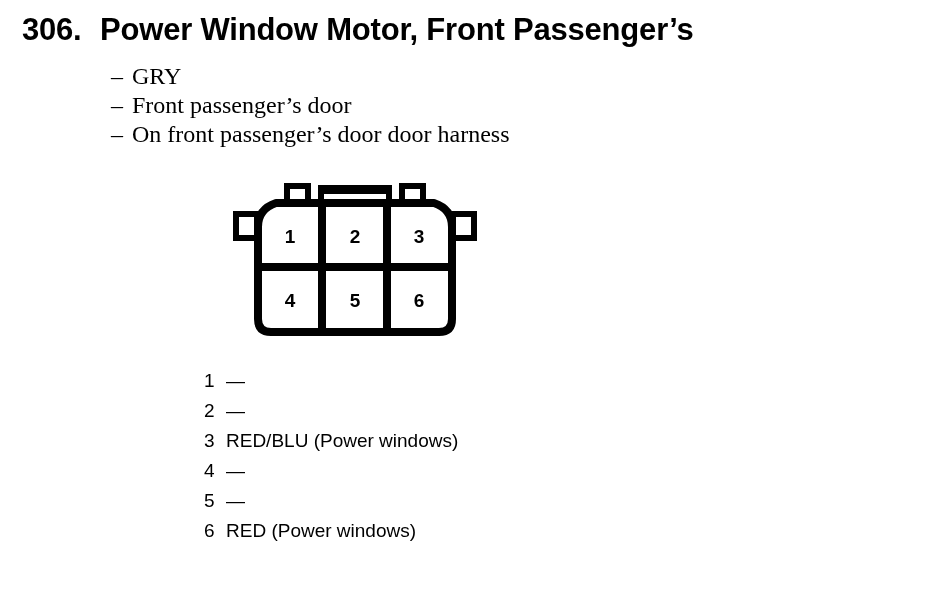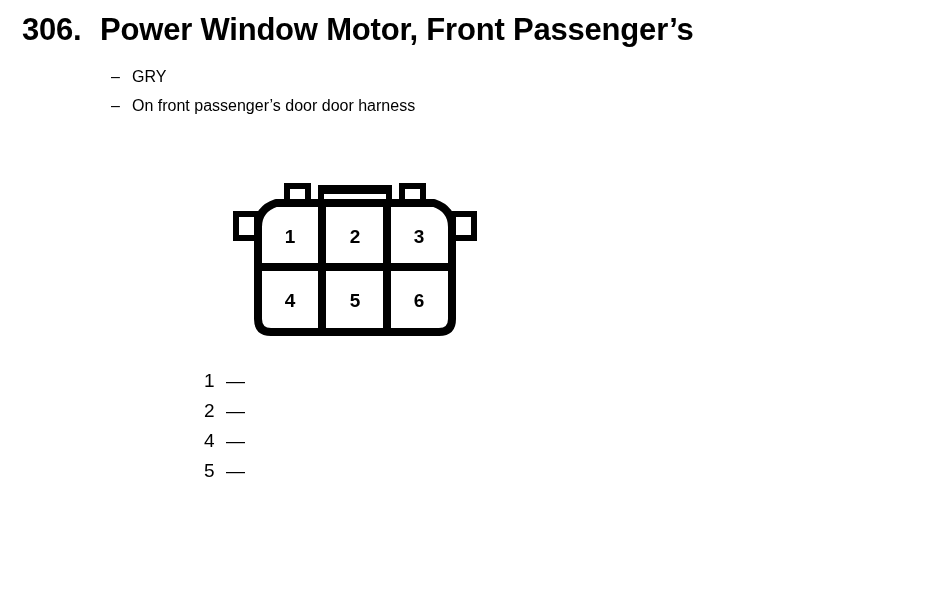--- a/index.html
+++ b/index.html
@@ -41,24 +41,25 @@
   }
 
   
   .attr-list {
     position: absolute;
     left: 111px;
     top: 62px;
     width: 760px;
   }
   .attr-item {
-    font-size: 16px;
+    font-size: 24px;
     line-height: 29px;
     white-space: nowrap;
     display: block;
+    font-family: Liberation Serif, serif;
   }
   .attr-dash {
     display: inline-block;
     width: 21px;
   }
   .attr-label {
     display: inline;
   }
 
   
@@ -105,20 +106,21 @@
 </style>
 </head>
 <body>
 
 <div class="page-header">
   <div class="title-line"><span class="title-number">306.</span><span class="title-text">Power Window Motor, Front Passenger’s</span></div>
 </div>
 
 <div class="attr-list">
   <span class="attr-item"><span class="attr-dash">–</span><span class="attr-label">GRY</span></span>
+  <span class="attr-item"><span class="attr-dash">–</span><span class="attr-label">Front passenger’s door</span></span>
   <span class="attr-item"><span class="attr-dash">–</span><span class="attr-label">On front passenger’s door door harness</span></span>
 </div>
 
 <div class="connector-figure">
   <svg width="265" height="165" viewBox="0 0 265 165" xmlns="http://www.w3.org/2000/svg">
 
     <rect x="62" y="11" width="21" height="23" fill="#ffffff" stroke="#000000" stroke-width="6"></rect>
 
     <rect x="177" y="11" width="21" height="23" fill="#ffffff" stroke="#000000" stroke-width="6"></rect>
 
@@ -155,15 +157,17 @@
 
     <text class="pin-number-text" x="65" y="132" text-anchor="middle">4</text>
     <text class="pin-number-text" x="130" y="132" text-anchor="middle">5</text>
     <text class="pin-number-text" x="194" y="132" text-anchor="middle">6</text>
   </svg>
 </div>
 
 <div class="pin-legend">
   <span class="legend-row"><span class="legend-pin">1</span><span class="legend-desc">—</span></span>
   <span class="legend-row"><span class="legend-pin">2</span><span class="legend-desc">—</span></span>
+  <span class="legend-row"><span class="legend-pin">3</span><span class="legend-desc">RED/BLU (Power windows)</span></span>
   <span class="legend-row"><span class="legend-pin">4</span><span class="legend-desc">—</span></span>
   <span class="legend-row"><span class="legend-pin">5</span><span class="legend-desc">—</span></span>
+  <span class="legend-row"><span class="legend-pin">6</span><span class="legend-desc">RED (Power windows)</span></span>
 </div>
 
 </body></html>

